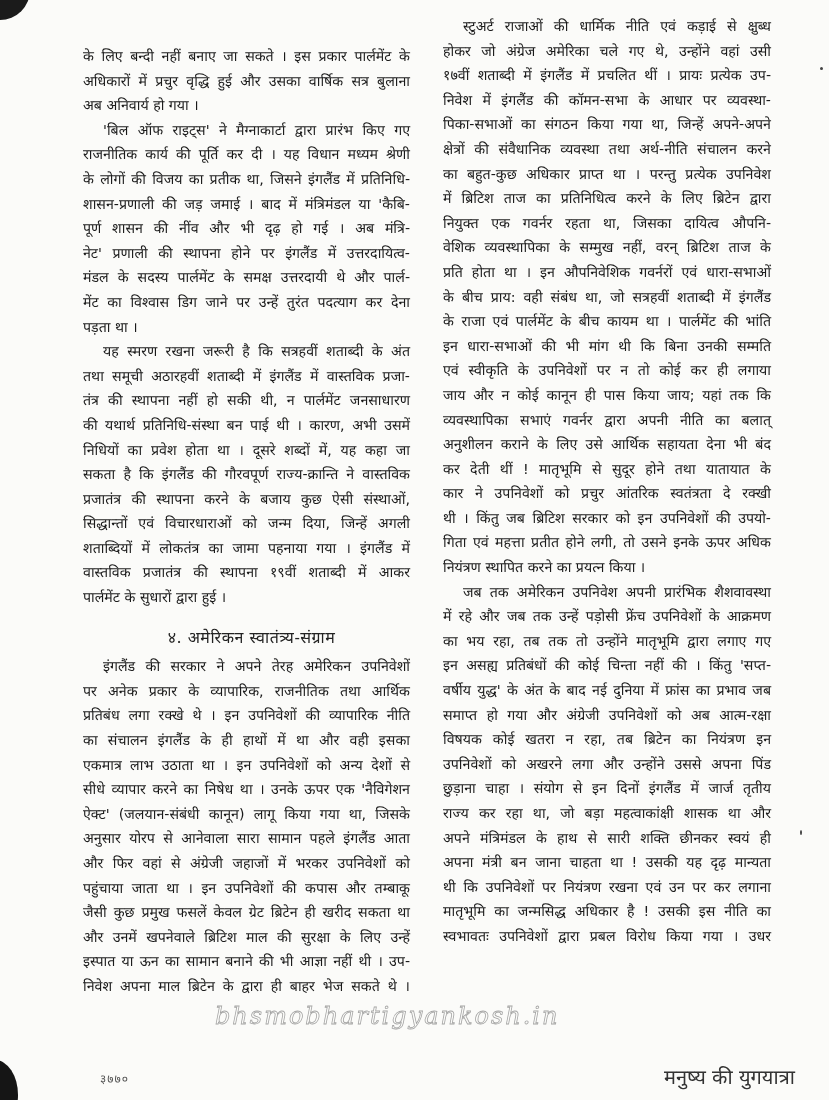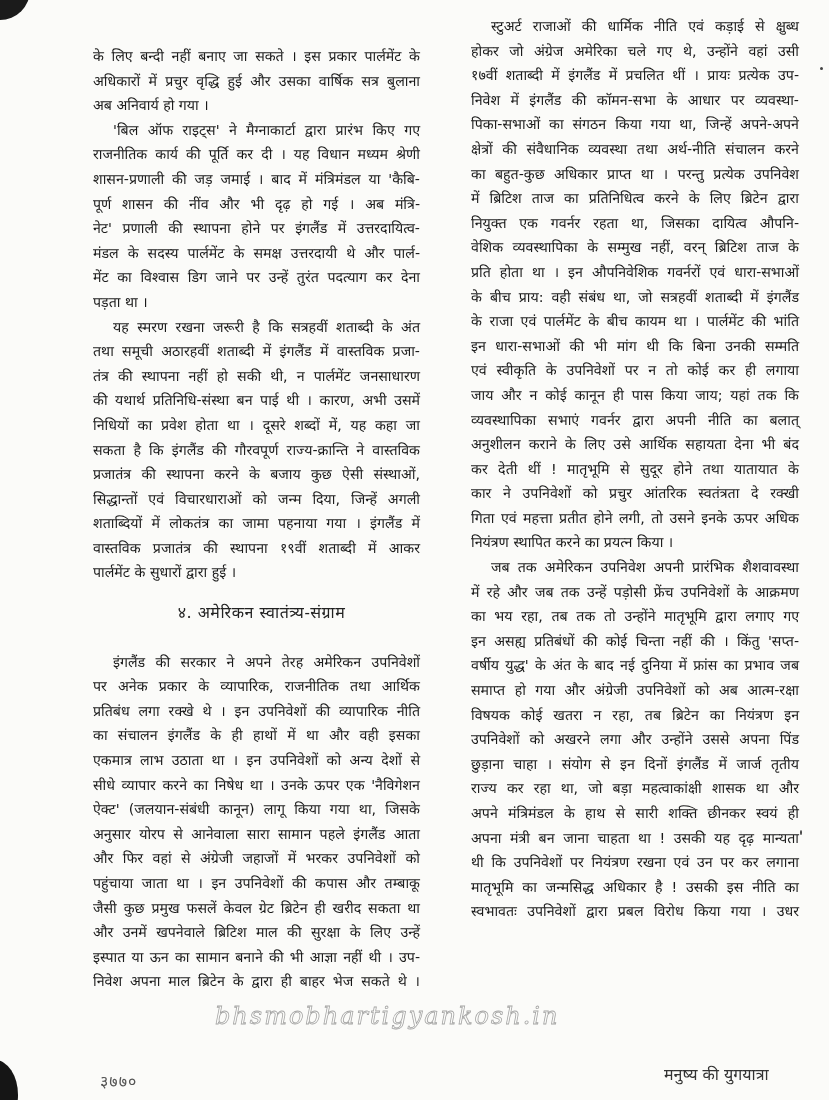--- a/index.html
+++ b/index.html
@@ -14,36 +14,36 @@
     background: #1b1b1b; border-radius: 50%;
   }
   .corner-bl {
     position: absolute; left: -28px; bottom: -30px; width: 46px; height: 70px;
     background: #151515; border-radius: 50%;
   }
   .column {
     position: absolute; top: 44px;
     font-size: 14.2px; line-height: 24.6px; text-align: justify;
   }
-  .col-left { left: 93px; width: 327px; }
-  .col-right { left: 443px; width: 328px; top: 14px; margin-left: 28px; }
+  .col-left { left: 83px; width: 327px; }
+  .col-right { left: 443px; width: 328px; top: 14px; }
   .line { display: block; white-space: nowrap; text-align-last: justify; text-align: justify; }
   .line.last { text-align-last: left; }
   .line.indent { padding-left: 20px; }
   .heading {
     display: block; text-align: center; font-size: 16px; font-weight: normal;
-    letter-spacing: 0.5px; margin: 16px 0 24px 0; padding-left: 10px;
+    letter-spacing: 0.5px; margin: 16px 0 4px 0; padding-left: 10px;
     font-family: "DejaVu Serif", serif; color: #222;
   }
   .folio-left {
-    position: absolute; left: 100px; top: 1070px; font-size: 16px; color: #555;
+    position: absolute; left: 100px; top: 1070px; font-size: 12px; color: #555;
     letter-spacing: 1px;
   }
   .running-head {
-    position: absolute; left: 664px; top: 1063px; font-size: 16px; color: #333;
+    position: absolute; left: 664px; top: 1063px; font-size: 20px; color: #333;
   }
   .watermark {
     position: absolute; left: 215px; top: 1002px; font-size: 24px;
     font-style: italic; font-family: "DejaVu Serif", serif;
     color: transparent; -webkit-text-stroke: 0.8px #888; letter-spacing: 2px;
     white-space: nowrap; opacity: 0.75;
   }
   .speck { position: absolute; background: #444; border-radius: 50%; }
 </style>
 </head>
@@ -56,20 +56,21 @@
 
 <div class="column col-left" id="left-col">
     <div>
       <span class="line">के लिए बन्दी नहीं बनाए  जा सकते । इस प्रकार पार्लमेंट के</span>
       <span class="line">अधिकारों में प्रचुर वृद्धि हुई और उसका वार्षिक सत्र बुलाना</span>
       <span class="line last">अब अनिवार्य हो गया ।</span>
     </div>
     <div>
       <span class="line indent">'बिल ऑफ राइट्स' ने  मैग्नाकार्टा द्वारा प्रारंभ किए गए</span>
       <span class="line">राजनीतिक कार्य की पूर्ति कर दी । यह विधान मध्यम श्रेणी</span>
+      <span class="line">के लोगों की विजय का प्रतीक था, जिसने इंगलैंड में प्रतिनिधि-</span>
       <span class="line">शासन-प्रणाली की जड़ जमाई । बाद में मंत्रिमंडल या 'कैबि-</span>
       <span class="line">पूर्ण  शासन  की  नींव  और भी दृढ़  हो  गई ।  अब  मंत्रि-</span>
       <span class="line">नेट' प्रणाली की  स्थापना होने पर इंगलैंड में  उत्तरदायित्व-</span>
       <span class="line">मंडल के सदस्य पार्लमेंट  के समक्ष उत्तरदायी थे  और पार्ल-</span>
       <span class="line">मेंट का विश्वास डिग जाने पर उन्हें तुरंत पदत्याग कर देना</span>
       <span class="line last">पड़ता था ।</span>
     </div>
     <div>
       <span class="line indent">यह स्मरण रखना जरूरी है कि सत्रहवीं शताब्दी के अंत</span>
       <span class="line">तथा समूची अठारहवीं शताब्दी में इंगलैंड में वास्तविक प्रजा-</span>
@@ -116,20 +117,21 @@
       <span class="line">प्रति होता था । इन औपनिवेशिक गवर्नरों एवं धारा-सभाओं</span>
       <span class="line">के बीच प्राय: वही संबंध था, जो सत्रहवीं शताब्दी में  इंगलैंड</span>
       <span class="line">के राजा एवं पार्लमेंट के बीच कायम था । पार्लमेंट की भांति</span>
       <span class="line">इन धारा-सभाओं की भी मांग थी कि बिना उनकी सम्मति</span>
       <span class="line">एवं स्वीकृति के उपनिवेशों  पर न तो कोई कर ही  लगाया</span>
       <span class="line">जाय और न कोई कानून ही पास किया जाय; यहां तक  कि</span>
       <span class="line">व्यवस्थापिका  सभाएं गवर्नर द्वारा  अपनी नीति  का बलात्</span>
       <span class="line">अनुशीलन कराने के लिए  उसे आर्थिक सहायता देना भी  बंद</span>
       <span class="line">कर देती  थीं !  मातृभूमि  से सुदूर  होने  तथा यातायात  के</span>
       <span class="line">कार  ने उपनिवेशों  को प्रचुर आंतरिक  स्वतंत्रता दे रक्खी</span>
+      <span class="line">थी । किंतु जब ब्रिटिश सरकार को इन उपनिवेशों की उपयो-</span>
       <span class="line">गिता एवं महत्ता प्रतीत होने लगी, तो उसने इनके ऊपर अधिक</span>
       <span class="line last">नियंत्रण स्थापित करने का प्रयत्न किया ।</span>
     </div>
     <div>
       <span class="line indent">जब तक अमेरिकन उपनिवेश अपनी प्रारंभिक शैशवावस्था</span>
       <span class="line">में रहे और जब तक उन्हें पड़ोसी फ्रेंच उपनिवेशों के आक्रमण</span>
       <span class="line">का भय रहा, तब तक तो उन्होंने मातृभूमि द्वारा लगाए गए</span>
       <span class="line">इन असह्य प्रतिबंधों की  कोई  चिन्ता  नहीं की । किंतु 'सप्त-</span>
       <span class="line">वर्षीय युद्ध' के अंत के बाद नई दुनिया में फ्रांस का प्रभाव जब</span>
       <span class="line">समाप्त हो गया और अंग्रेजी उपनिवेशों को  अब आत्म-रक्षा</span>

